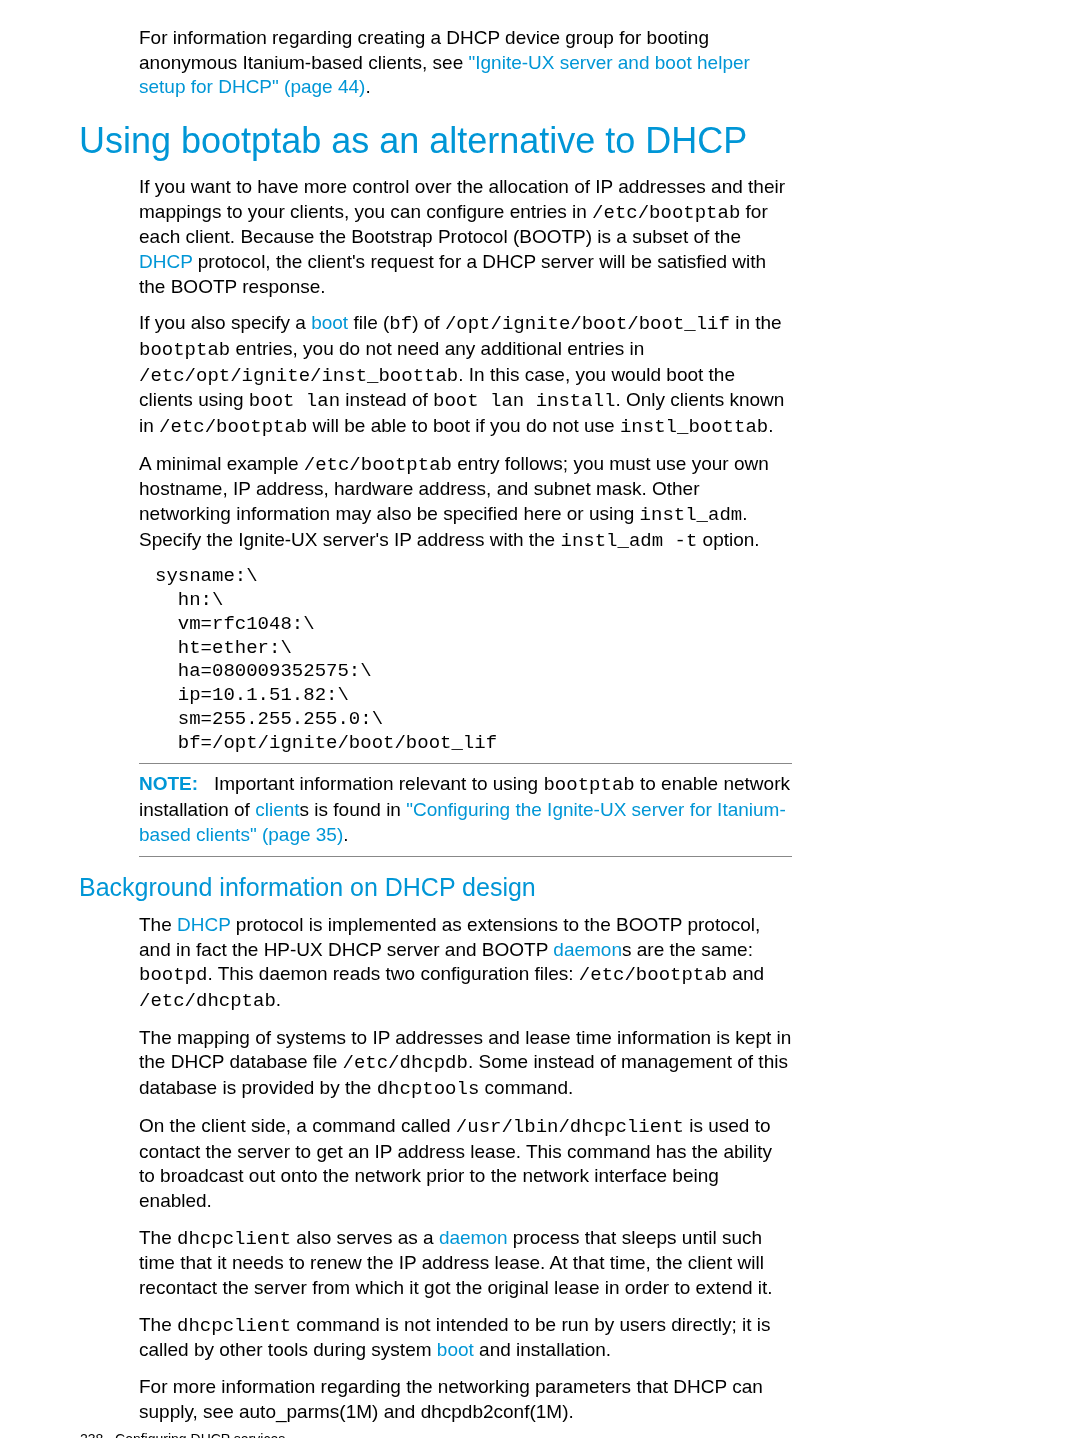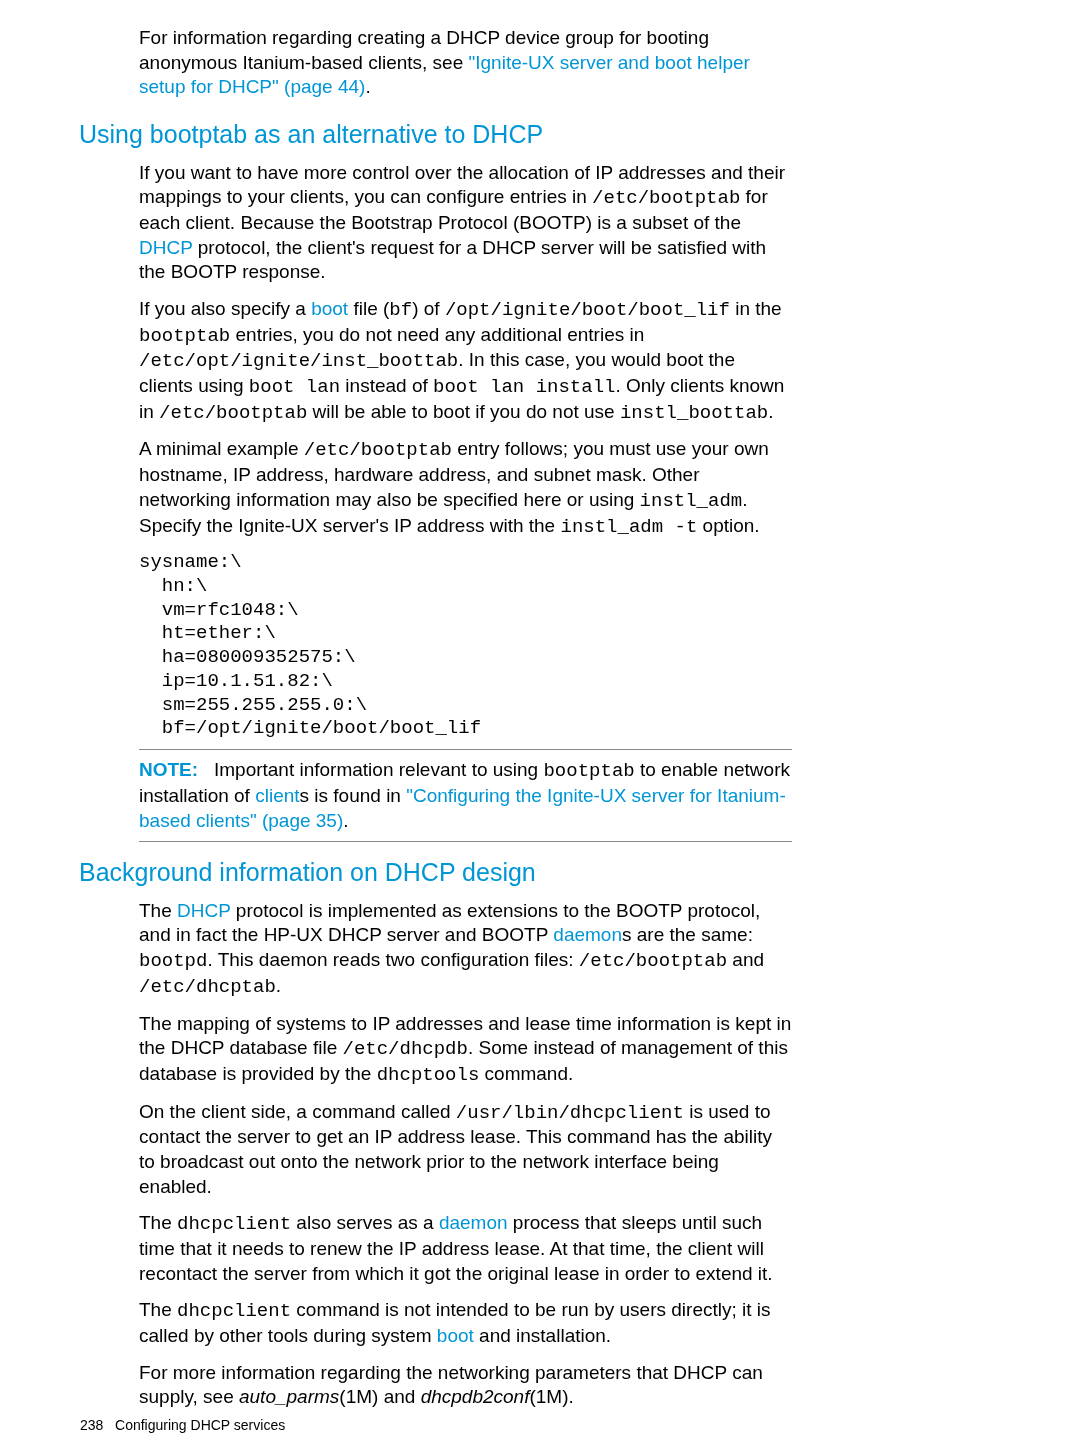--- a/index.html
+++ b/index.html
@@ -27,51 +27,50 @@
   .link {
     color: #0096d6;
   }
   code, .mono {
     font-family: "Courier New", Courier, monospace;
     font-size: 19px;
   }
   h2.section-heading {
     color: #0096d6;
     font-weight: 300;
-    font-size: 25px;
+    font-size: 36px;
     margin: 18px 0 10px 0;
   }
   h3.subsection-heading {
     color: #0096d6;
     font-weight: 300;
     font-size: 25px;
     margin: 14px 0 10px 0;
   }
   p {
     margin: 0 0 12px 0;
   }
   pre.codeblock {
     font-family: "Courier New", Courier, monospace;
     font-size: 19px;
-    margin: 4px 0 8px 0;
+    margin: 4px 0 8px 16px;
     white-space: pre;
     line-height: 1.25;
   }
   .note-box {
     border-top: 1px solid #888;
     border-bottom: 1px solid #888;
     padding: 8px 0;
     margin: 6px 0 14px 0;
   }
   .note-label {
     color: #0096d6;
     font-weight: bold;
   }
   .italic {
-    font-style: italic;
   }
   .footer {
     position: absolute;
     bottom: 28px;
     left: 80px;
     font-size: 14px;
     color: #000;
   }
 </style>
 </head>

